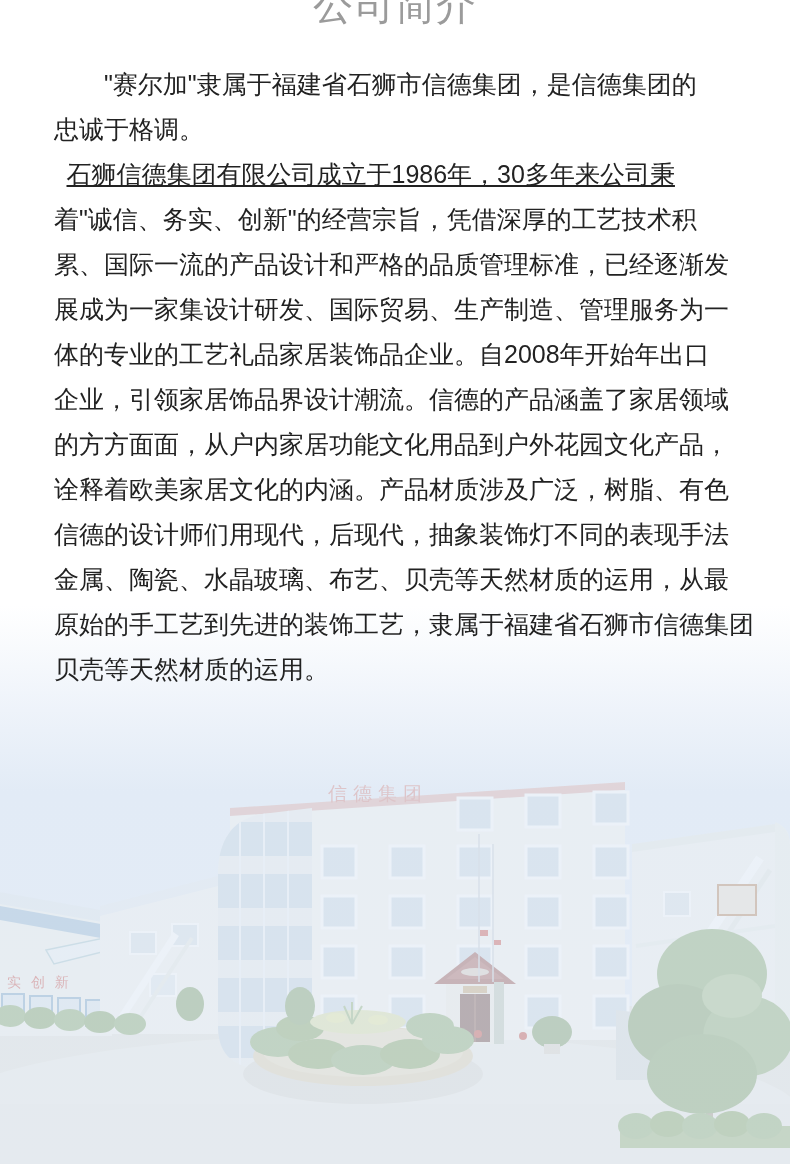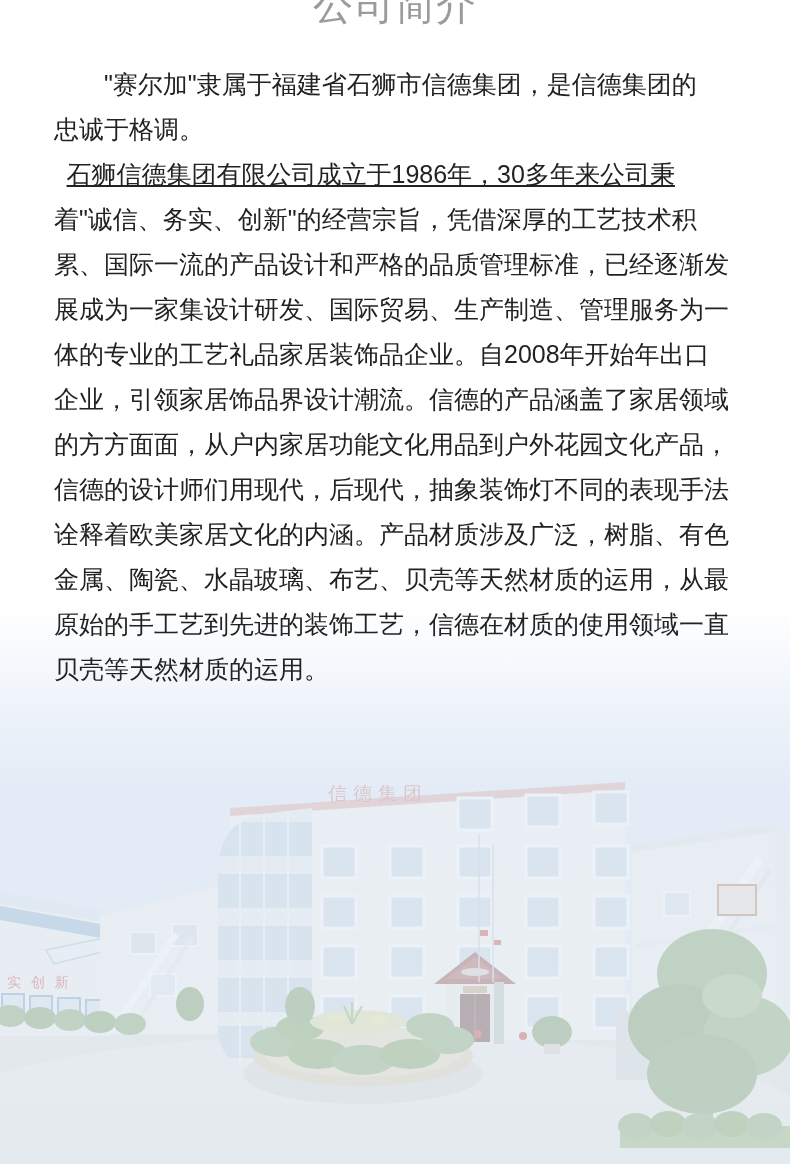--- a/index.html
+++ b/index.html
@@ -33,24 +33,24 @@
         <div class="line">忠诚于格调。</div>
       </div>
     <div class="para">
         <div class="line" style="text-indent: 0.5em; text-decoration: underline;">石狮信德集团有限公司成立于1986年，30多年来公司秉</div>
         <div class="line">着"诚信、务实、创新"的经营宗旨，凭借深厚的工艺技术积</div>
         <div class="line">累、国际一流的产品设计和严格的品质管理标准，已经逐渐发</div>
         <div class="line">展成为一家集设计研发、国际贸易、生产制造、管理服务为一</div>
         <div class="line">体的专业的工艺礼品家居装饰品企业。自2008年开始年出口</div>
         <div class="line">企业，引领家居饰品界设计潮流。信德的产品涵盖了家居领域</div>
         <div class="line">的方方面面，从户内家居功能文化用品到户外花园文化产品，</div>
+        <div class="line">诠释着欧美家居文化的内涵。产品材质涉及广泛，树脂、有色</div>
         <div class="line">信德的设计师们用现代，后现代，抽象装饰灯不同的表现手法</div>
-        <div class="line">诠释着欧美家居文化的内涵。产品材质涉及广泛，树脂、有色</div>
         <div class="line">金属、陶瓷、水晶玻璃、布艺、贝壳等天然材质的运用，从最</div>
-        <div class="line">原始的手工艺到先进的装饰工艺，信德在材质的使用领域一直</div>
+        <div class="line">原始的手工艺到先进的装饰工艺，隶属于福建省石狮市信德集团</div>
         <div class="line">贝壳等天然材质的运用。</div>
       </div>
   </div>
 
   <svg class="photo" viewBox="0 0 790 390" xmlns="http://www.w3.org/2000/svg">
     <defs>
       <rect id="win" width="34" height="32" fill="#c8d7e3" stroke="#ffffff" stroke-width="3"></rect>
       <rect id="winsm" width="22" height="26" fill="#d9e4ea" stroke="#6f9cbf" stroke-width="2"></rect>
       <clipPath id="towerClip">
         <path d="M312,34 L262,40 C228,46 218,72 218,100 L218,252 C218,282 234,294 268,297 L312,299 Z"></path>

